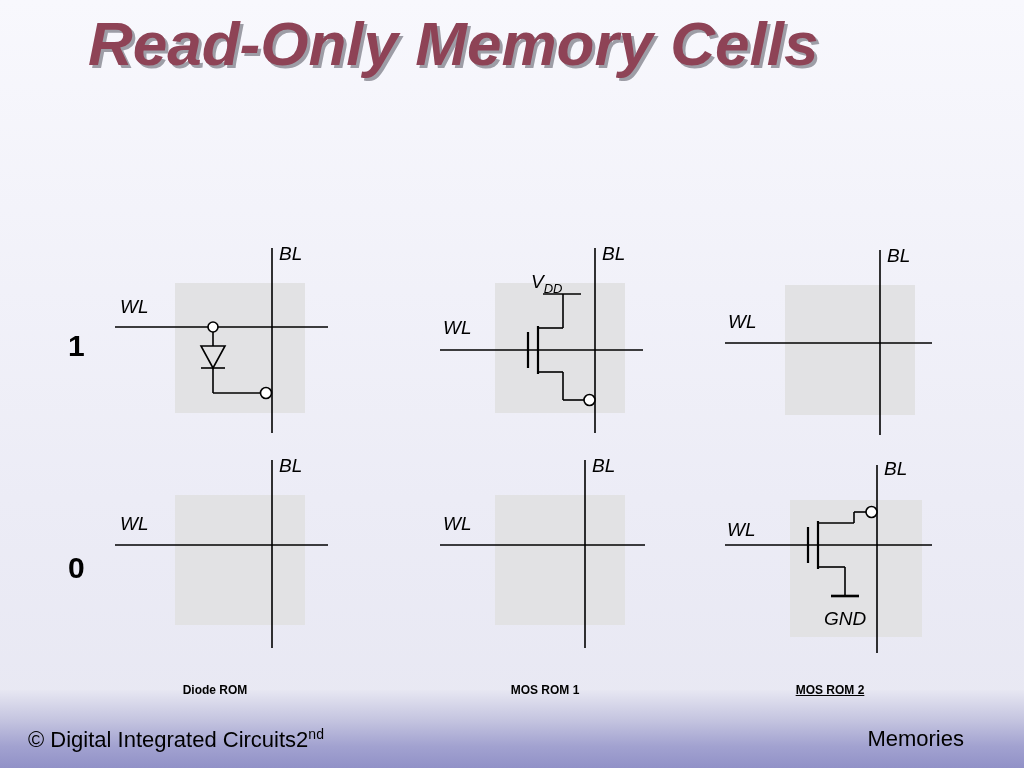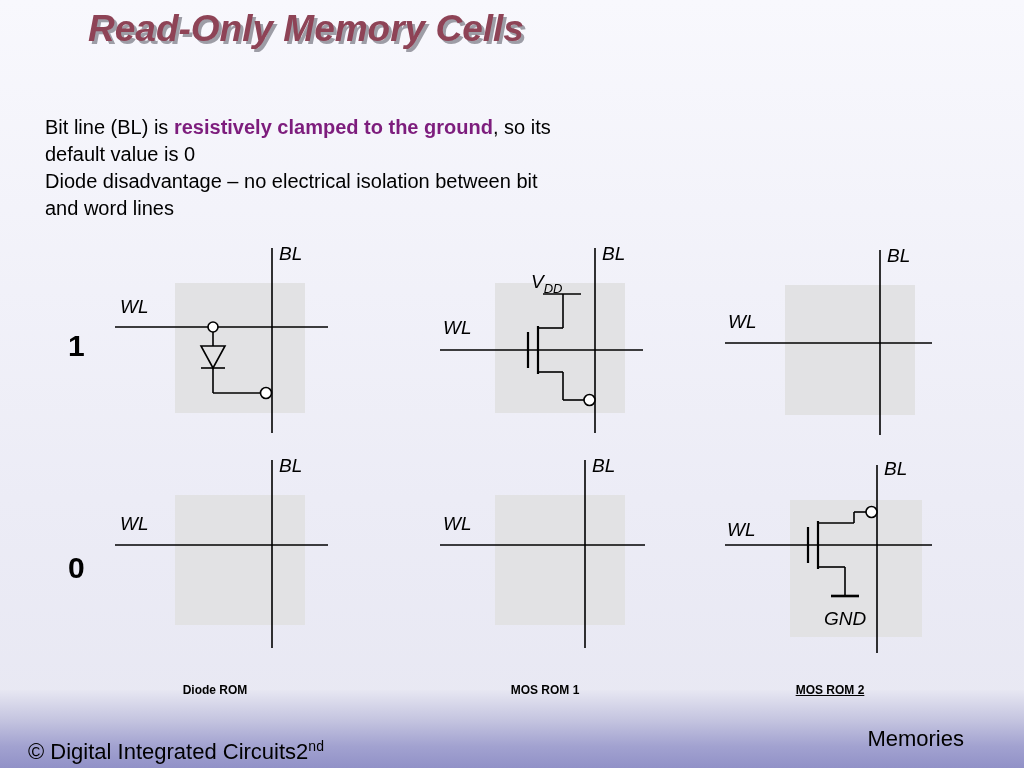--- a/index.html
+++ b/index.html
@@ -16,21 +16,21 @@
   .footer-band {
     position: absolute;
     left: 0; top: 690px;
     width: 1024px; height: 78px;
     background: linear-gradient(180deg, #e7e7f2 0%, #c5c5e0 38%, #a2a2d0 72%, #9191c7 100%);
   }
   .title {
     position: absolute;
     left: 88px; top: 8px;
     margin: 0;
-    font-size: 37px;
+    font-size: 62px;
     font-weight: bold;
     font-style: italic;
     color: #8e4356;
     text-shadow: 3px 3px 0 #9d9da6;
     white-space: nowrap;
   }
   .body-text {
     position: absolute;
     font-size: 20px;
     line-height: 27px;
@@ -53,39 +53,33 @@
   }
   svg.cell { position: absolute; }
   .wire    { stroke: #000; stroke-width: 1.6; fill: none; }
   .chan    { stroke-width: 2.2; }
   .gndbar  { stroke-width: 2.6; }
   .cell-rect { fill: #e2e2e4; }
   .contact { fill: #fff; stroke: #000; stroke-width: 1.6; }
   .clabel  { font-family: "Liberation Sans", sans-serif; font-style: italic; font-size: 19px; fill: #000; }
   .csub    { font-size: 13px; }
   .footer-text { position: absolute; top: 726px; font-size: 22px; color: #000; }
-  .footer-left  { left: 28px; margin-top: 12px; }
+  .footer-left  { left: 28px; }
   .footer-right { right: 60px; }
   .footer-text sup { font-size: 14px; }
 </style>
 </head>
 <body>
 
 <div class="slide">
 
   <div class="footer-band"></div>
 
   <h1 class="title">Read-Only Memory Cells</h1>
 
-  <div class="body-text text-left">
-    <div><span>Bit line (BL) is </span><span class="accent">resistively clamped to the ground</span><span>, so its</span></div>
-    <div>default value is 0</div>
-    <div>Diode disadvantage – no electrical isolation between bit</div>
-    <div>and word lines</div>
-  </div>
 
 
   <div class="bit-label" style="left:68px; top:329px;">1</div>
   <div class="bit-label" style="left:68px; top:551px;">0</div>
 
   <svg class="cell" style="left:110px; top:238px;" width="230" height="205">
     <rect class="cell-rect" x="65" y="45" width="130" height="130"></rect>
     <line class="wire" x1="162" y1="10" x2="162" y2="195"></line>
     <line class="wire" x1="5" y1="89" x2="218" y2="89"></line>
     <g>

